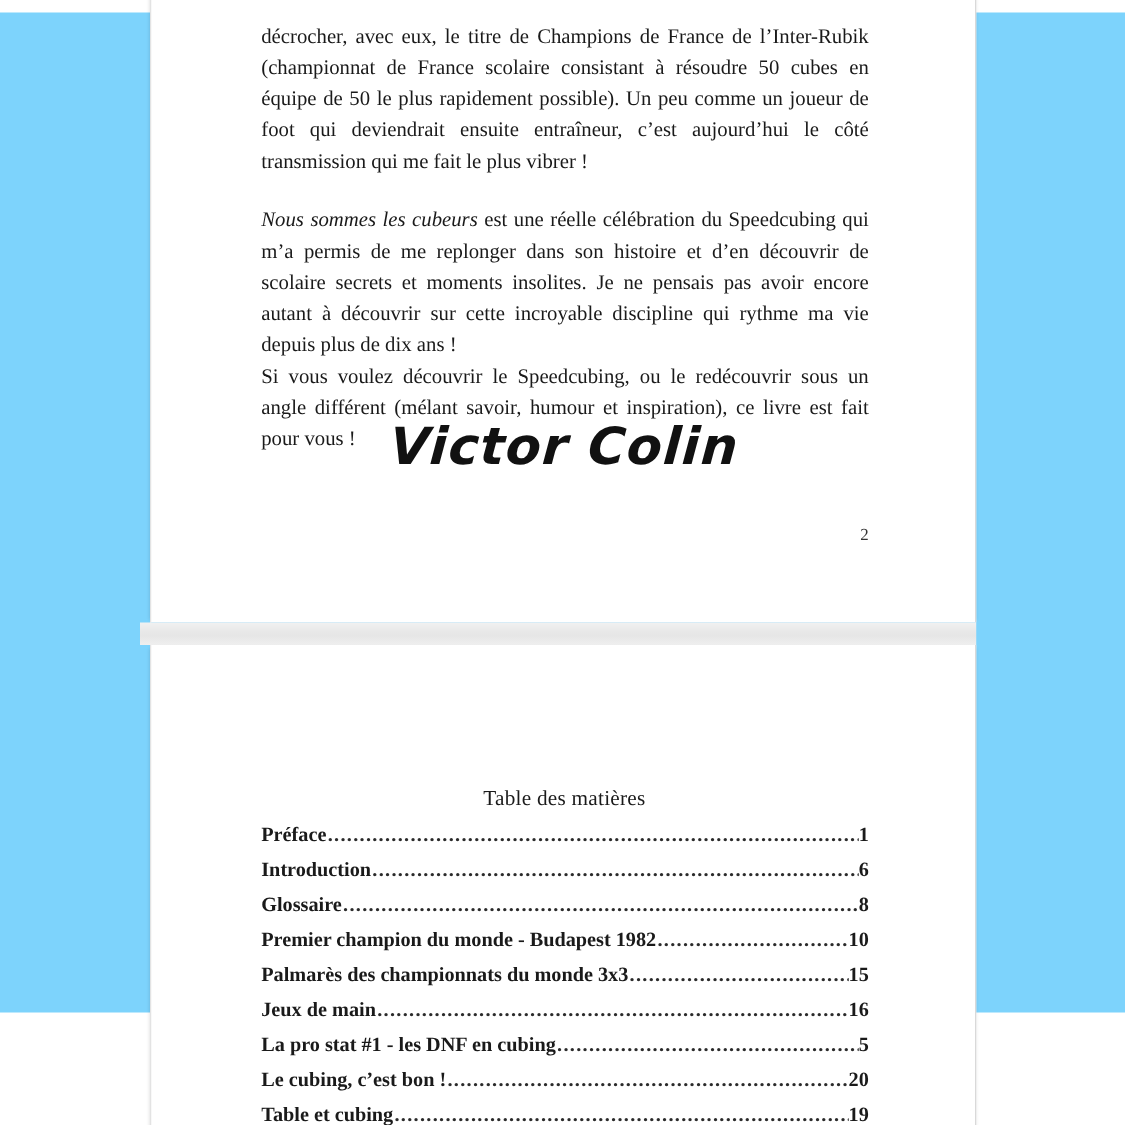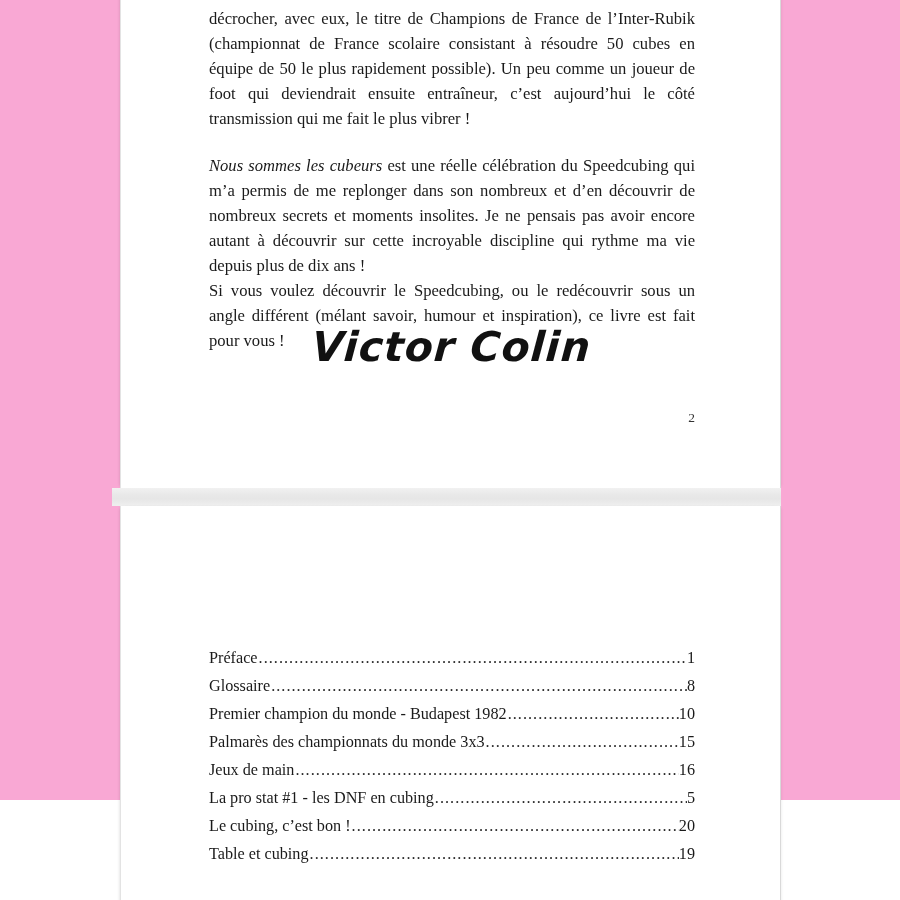--- a/index.html
+++ b/index.html
@@ -12,21 +12,22 @@
     background: #ffffff;
     font-family: "Liberation Serif", "DejaVu Serif", serif;
     overflow: hidden;
   }
 
   
   .viewer {
     position: relative;
     width: 900px;
     height: 800px;
-    background: #f9a8d4;
+    background: #7dd3fc;
+    margin-top: 10px;
   }
 
   
   .page {
     position: absolute;
     left: 120px;
     width: 661px;
     background: #ffffff;
     box-sizing: border-box;
     border-left: 1px solid #e3e3e3;
@@ -131,20 +132,21 @@
   }
 
   .toc-entry {
     display: flex;
     align-items: flex-start;
     font-size: 16.2px;
     line-height: 28px;
     color: #1a1a1a;
     white-space: nowrap;
     overflow: hidden;
+    font-weight: bold;
   }
 
   .toc-label {
     flex: 0 0 auto;
   }
 
   .toc-leader {
     flex: 1 1 auto;
     overflow: hidden;
     margin: 0 0 0 1px;
@@ -163,43 +165,49 @@
 </head>
 <body>
 
 <div class="viewer">
 
   <div class="page page-one">
 
     <div class="textblock" style="top:66px;">
       <p class="para">décrocher, avec eux, le titre de Champions de France de l’Inter-Rubik (championnat de France scolaire consistant à résoudre 50 cubes en équipe de 50 le plus rapidement possible). Un peu comme un joueur de foot qui deviendrait ensuite entraîneur, c’est aujourd’hui le côté transmission qui me fait le plus vibrer !</p>
 
-      <p class="para"><em>Nous sommes les cubeurs</em><span> est une réelle célébration du Speedcubing qui m’a permis de me replonger dans son nombreux et d’en découvrir de nombreux secrets et moments insolites. Je ne pensais pas avoir encore autant à découvrir sur cette incroyable discipline qui rythme ma vie depuis plus de dix ans !</span></p>
+      <p class="para"><em>Nous sommes les cubeurs</em><span> est une réelle célébration du Speedcubing qui m’a permis de me replonger dans son histoire et d’en découvrir de scolaire secrets et moments insolites. Je ne pensais pas avoir encore autant à découvrir sur cette incroyable discipline qui rythme ma vie depuis plus de dix ans !</span></p>
 
       <p class="para tight" style="margin-top:0;">Si vous voulez découvrir le Speedcubing, ou le redécouvrir sous un angle différent (mélant savoir, humour et inspiration), ce livre est fait pour vous !</p>
     </div>
 
     <div class="signature" style="top:383px;">Victor Colin</div>
 
     <div class="folio" style="top:470px;">2</div>
   </div>
 
   <div class="page-gap"></div>
 
   <div class="page page-two">
 
+    <div class="toc-title" style="top:113px;">Table des matières</div>
 
     <ul class="toc-list" style="top:138px;">
 
       <li class="toc-entry">
         <span class="toc-label">Préface</span>
         <span class="toc-leader"></span>
         <span class="toc-page">1</span>
       </li>
 
+      <li class="toc-entry">
+        <span class="toc-label">Introduction</span>
+        <span class="toc-leader"></span>
+        <span class="toc-page">6</span>
+      </li>
 
       <li class="toc-entry">
         <span class="toc-label">Glossaire</span>
         <span class="toc-leader"></span>
         <span class="toc-page">8</span>
       </li>
 
       <li class="toc-entry">
         <span class="toc-label">Premier champion du monde - Budapest 1982</span>
         <span class="toc-leader"></span>

